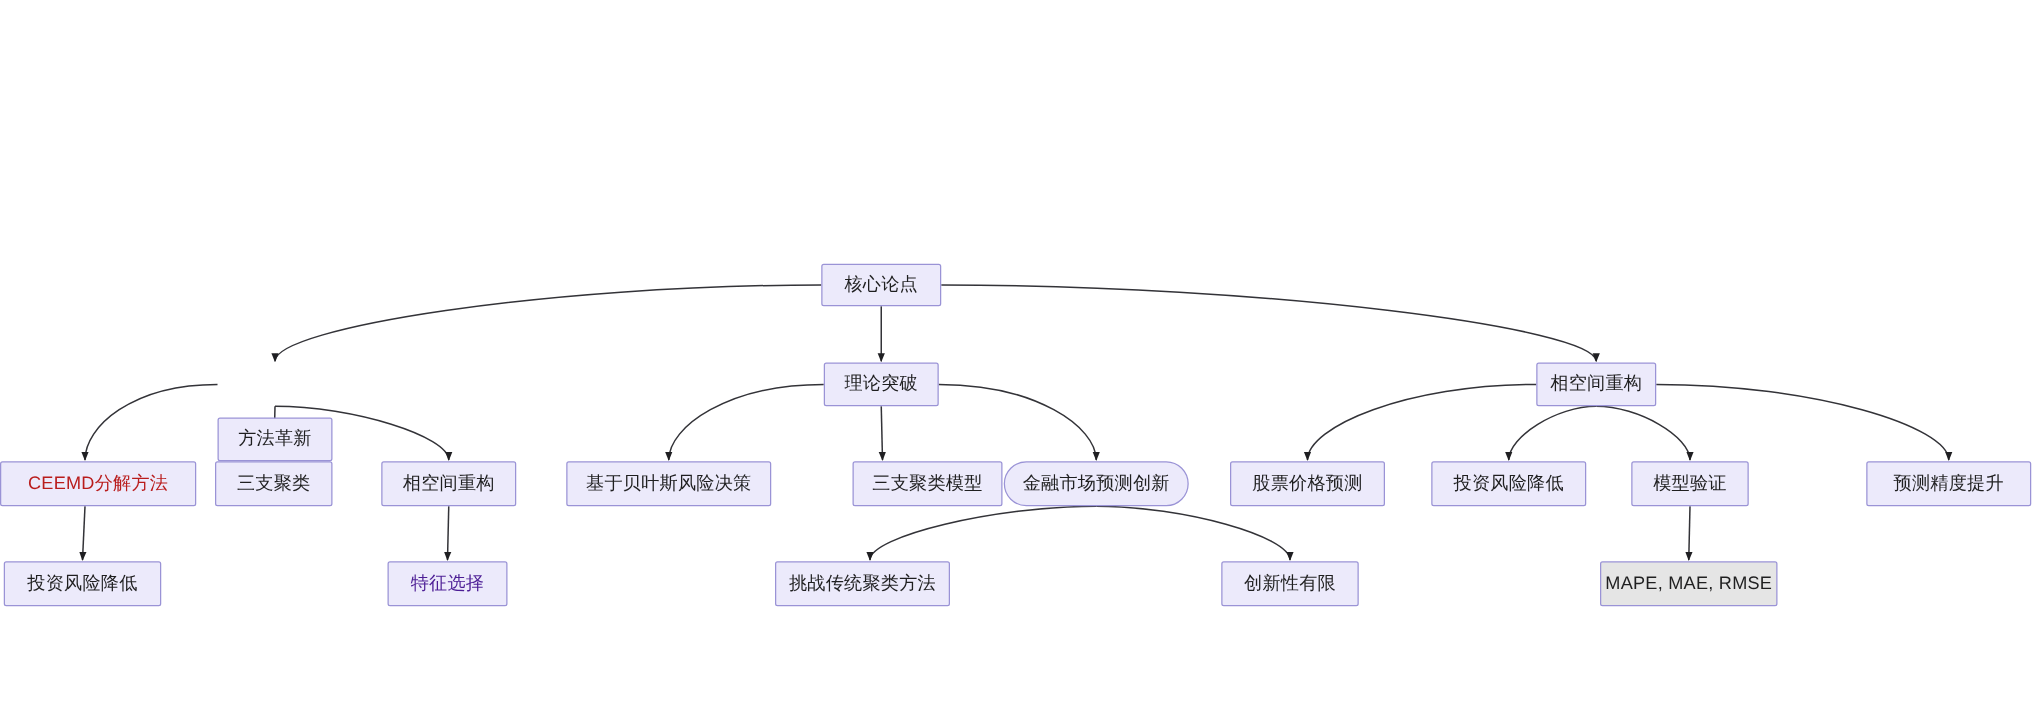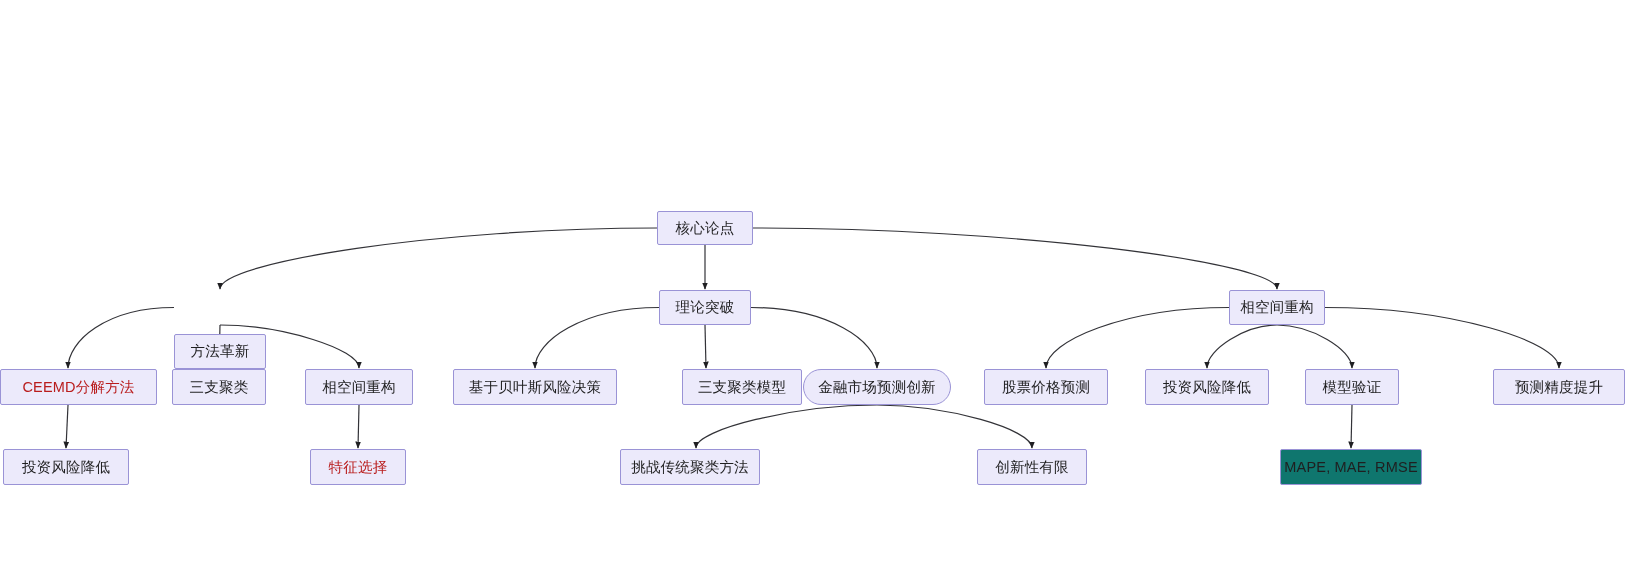--- a/index.html
+++ b/index.html
@@ -101,26 +101,26 @@
       </div>
       <div class="node" style="left: 1305px; top: 369px; width: 94px; height: 36px; background: rgb(236, 234, 251); border-color: rgb(154, 147, 214); color: rgb(31, 31, 32);">
         <span class="lbl">模型验证</span>
       </div>
       <div class="node" style="left: 1493px; top: 369px; width: 132px; height: 36px; background: rgb(236, 234, 251); border-color: rgb(154, 147, 214); color: rgb(31, 31, 32);">
         <span class="lbl">预测精度提升</span>
       </div>
       <div class="node" style="left: 3px; top: 449px; width: 126px; height: 36px; background: rgb(236, 234, 251); border-color: rgb(154, 147, 214); color: rgb(31, 31, 32);">
         <span class="lbl">投资风险降低</span>
       </div>
-      <div class="node" style="left: 310px; top: 449px; width: 96px; height: 36px; background: rgb(236, 234, 251); border-color: rgb(154, 147, 214); color: #b91c1c;">
+      <div class="node" style="left: 310px; top: 449px; width: 96px; height: 36px; background: rgb(236, 234, 251); border-color: rgb(154, 147, 214); color: #4c1d95;">
         <span class="lbl">特征选择</span>
       </div>
       <div class="node" style="left: 620px; top: 449px; width: 140px; height: 36px; background: rgb(236, 234, 251); border-color: rgb(154, 147, 214); color: rgb(31, 31, 32);">
         <span class="lbl">挑战传统聚类方法</span>
       </div>
       <div class="node" style="left: 977px; top: 449px; width: 110px; height: 36px; background: rgb(236, 234, 251); border-color: rgb(154, 147, 214); color: rgb(31, 31, 32);">
         <span class="lbl">创新性有限</span>
       </div>
-      <div class="node" style="left: 1280px; top: 449px; width: 142px; height: 36px; background: #0f766e; border-color: rgb(154, 147, 214); color: rgb(31, 31, 32);">
+      <div class="node" style="left: 1280px; top: 449px; width: 142px; height: 36px; background: #e5e5e5; border-color: rgb(154, 147, 214); color: rgb(31, 31, 32);">
         <span class="lbl">MAPE, MAE, RMSE</span>
       </div>
     </div>
 </div>
 
 </body></html>

